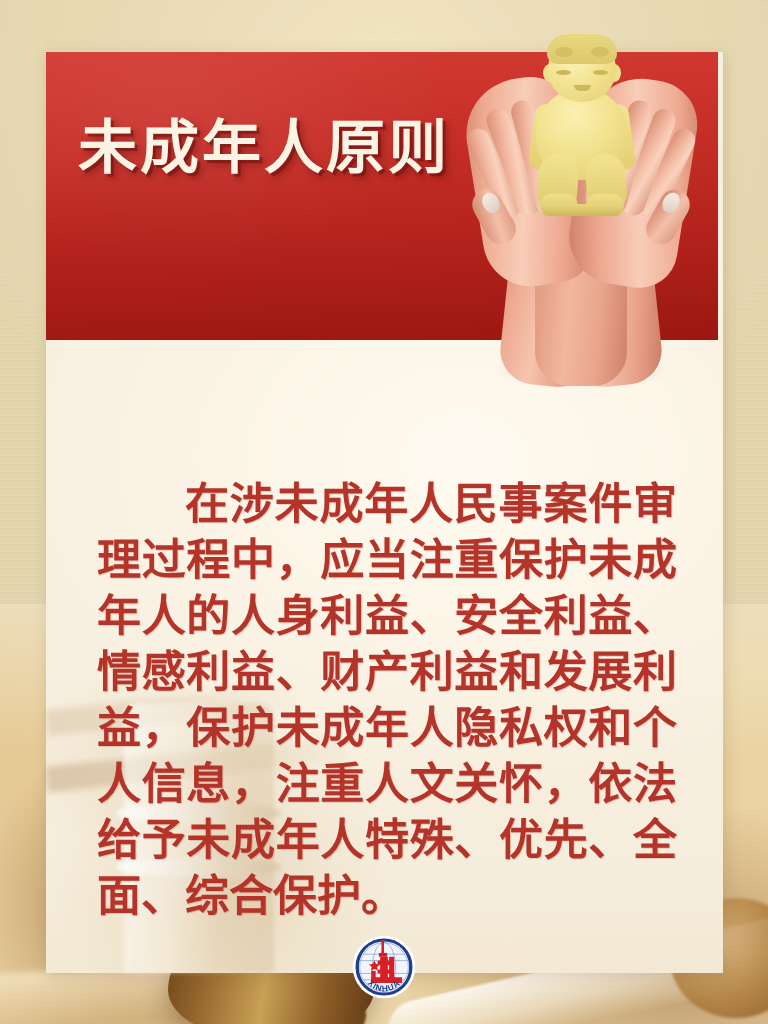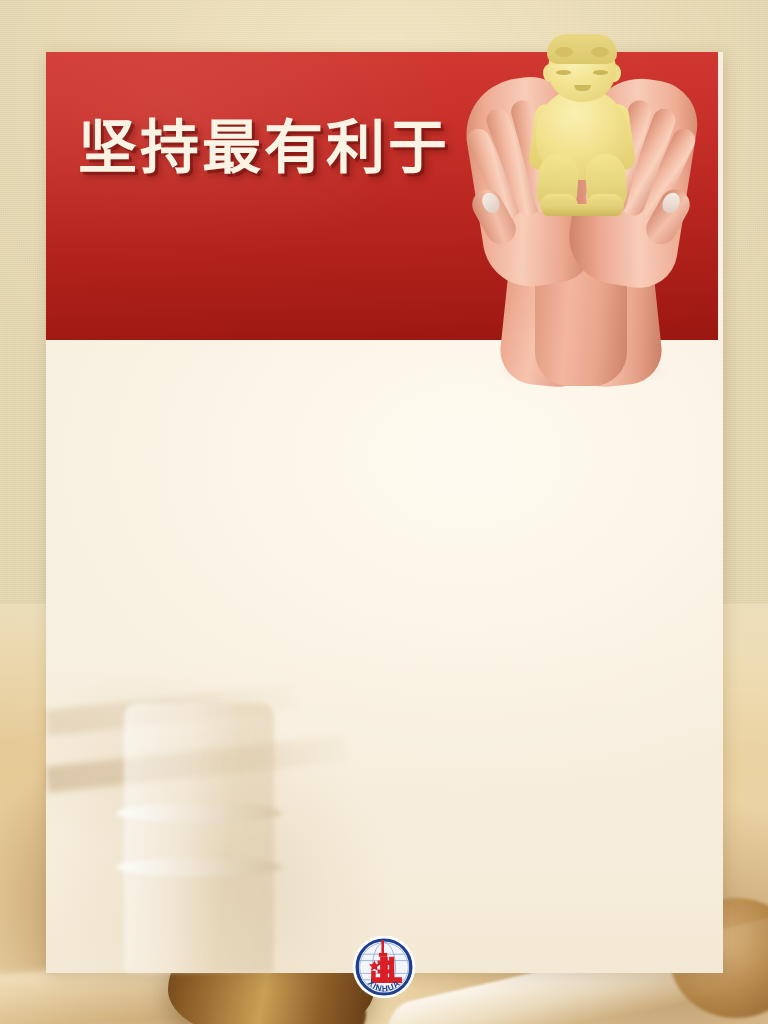--- a/index.html
+++ b/index.html
@@ -423,21 +423,21 @@
       <div class="ghost-streak"></div>
       <div class="ghost-mallet"></div>
       <div class="ghost-ring r2"></div>
       <div class="ghost-ring"></div>
     </div>
   </div>
 
   <div class="banner"></div>
 
   <div class="title">
-    <span class="line">坚持最有利于</span>
+    <span class="line">未成年人原则</span>
   </div>
 
   <div class="sculpture">
     <div class="shadow-pool"></div>
 
     <div class="wrist left"></div>
     <div class="wrist right"></div>
     <div class="wrist center"></div>
 
     <div class="baby">
@@ -470,20 +470,21 @@
     <div class="palm right">
       <div class="finger fr1"></div>
       <div class="finger fr2"></div>
       <div class="finger fr3"></div>
       <div class="finger fr4"></div>
       <div class="thumb right"></div>
       <div class="nail right"></div>
     </div>
   </div>
 
+  <p class="body-copy">在涉未成年人民事案件审理过程中，应当注重保护未成年人的人身利益、安全利益、情感利益、财产利益和发展利益，保护未成年人隐私权和个人信息，注重人文关怀，依法给予未成年人特殊、优先、全面、综合保护。</p>
 
   <div class="logo">
     <svg viewBox="0 0 100 100" width="64" height="64" aria-hidden="true">
       <circle cx="50" cy="50" r="49" fill="#ffffff"></circle>
       <circle cx="50" cy="50" r="46" fill="#1f3f8f"></circle>
       <circle cx="50" cy="50" r="40" fill="#f2f5fb"></circle>
       <g stroke="#1f3f8f" stroke-width="1.5" fill="none" opacity=".95">
         <path d="M22 18 A46 46 0 0 0 22 82"></path>
         <path d="M18 22 A46 46 0 0 0 18 78"></path>
         <path d="M26 15 A46 46 0 0 0 26 85"></path>

